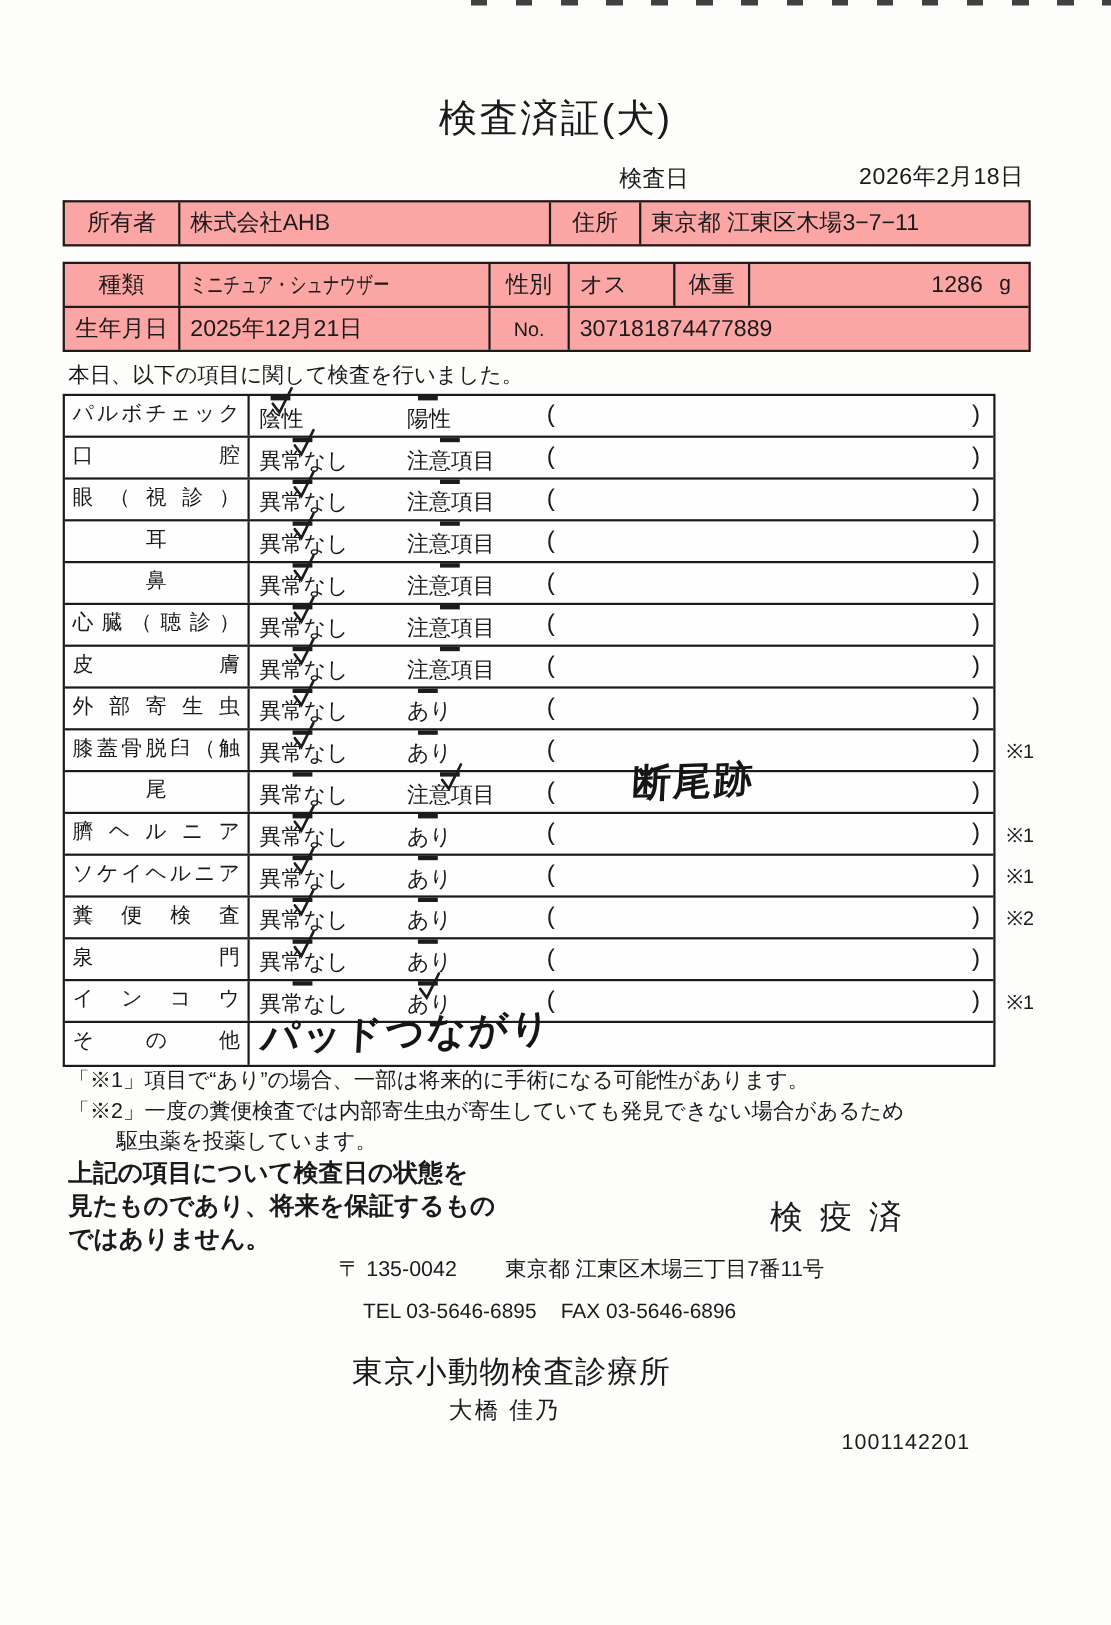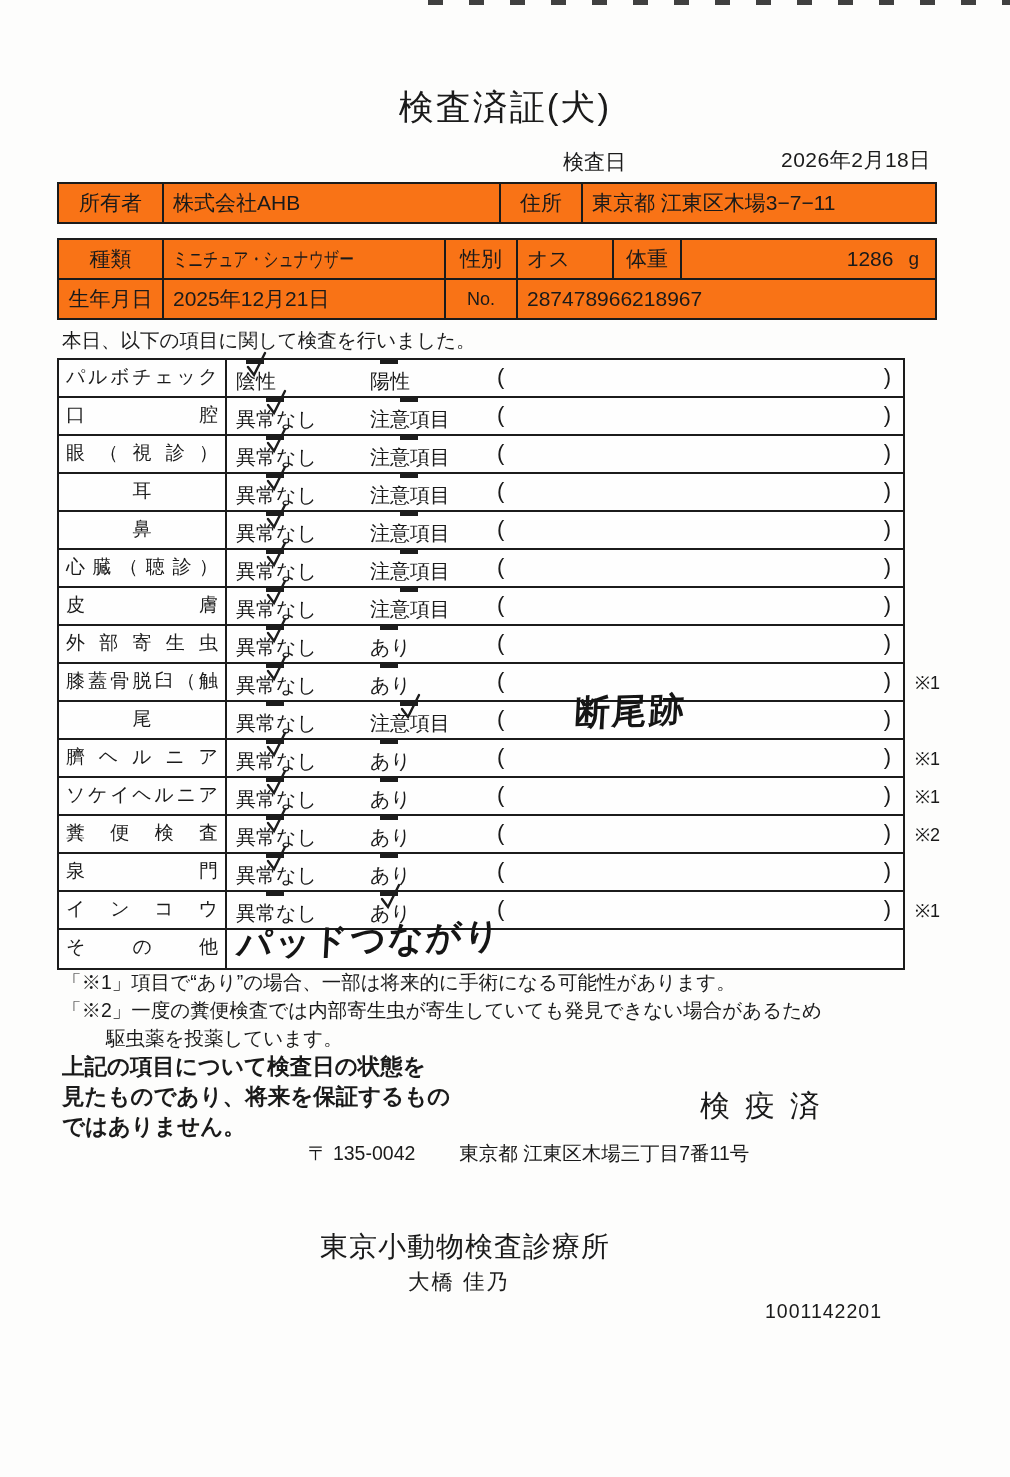--- a/index.html
+++ b/index.html
@@ -9,21 +9,21 @@
   }
   
   .scan-edge{position:absolute;top:0;left:428px;width:582px;height:5px;
     background:repeating-linear-gradient(90deg,#1f1f1f 0 15px,transparent 15px 41px);opacity:.85;}
   .doc-title{position:absolute;top:84px;left:0;width:100%;text-align:center;
     font-size:35px;font-weight:500;letter-spacing:2px;}
   .date-label{position:absolute;top:148px;left:563px;font-size:21px;}
   .date-value{position:absolute;top:146px;left:781px;font-size:21px;letter-spacing:.5px;}
 
   
-  .info-table{position:absolute;left:57px;width:880px;border:2px solid #1b1b1b;box-sizing:border-box;background:#f97316;}
+  .info-table{position:absolute;left:57px;width:880px;border:2px solid #1b1b1b;box-sizing:border-box;background:#fca5a5;}
   .owner-table{top:182px;}
   .pet-table{top:238px;}
   .i-row{display:flex;height:38px;line-height:38px;font-size:21px;}
   .i-row + .i-row{border-top:2px solid #1b1b1b;}
   .i-cell{box-sizing:border-box;overflow:hidden;white-space:nowrap;}
   .i-label{text-align:center;}
   .br{border-right:2px solid #1b1b1b;}
   .w105{width:105px;} .w335{width:335px;} .w84{width:84px;} .w353{width:282px;}
   .w72{width:72px;} .w96{width:96px;} .w68{width:68px;} .grow{flex:1;padding-left:40px;}
   .pl8{padding-left:9px;}
@@ -97,21 +97,21 @@
       <div class="i-cell i-label br w68">体重</div>
       <div class="i-cell grow weight-cell">
         <span>1286</span>
           <span class="weight-unit">g</span>
       </div>
     </div>
     <div class="i-row">
       <div class="i-cell i-label br w105">生年月日</div>
       <div class="i-cell pl8 br w353">2025年12月21日</div>
       <div class="i-cell i-label br w72 no-label">No.</div>
-      <div class="i-cell pl8 grow">287478966218967</div>
+      <div class="i-cell pl8 grow">307181874477889</div>
     </div>
   </div>
 
   <div class="statement">本日、以下の項目に関して検査を行いました。</div>
 
   <div class="main-table" id="main-table">
   <div class="t-row">
     <div class="t-label">パルボチェック</div>
     <div class="t-content">
       <span class="cb-group cb1">
@@ -478,16 +478,19 @@
     <div>上記の項目について検査日の状態を</div>
     <div>見たものであり、将来を保証するもの</div>
     <div>ではありません。</div>
   </div>
 
   <div class="stamp">検疫済</div>
 
   <div class="addr-line">
     <span>〒 135-0042</span><span class="gap"></span><span>東京都 江東区木場三丁目7番11号</span>
   </div>
+  <div class="tel-line">
+    <span>TEL 03-5646-6895</span><span class="gap"></span><span>FAX 03-5646-6896</span>
+  </div>
   <div class="clinic-name">東京小動物検査診療所</div>
   <div class="vet-name">大橋 佳乃</div>
   <div class="doc-number">1001142201</div>
 </div>
 
 </body></html>

